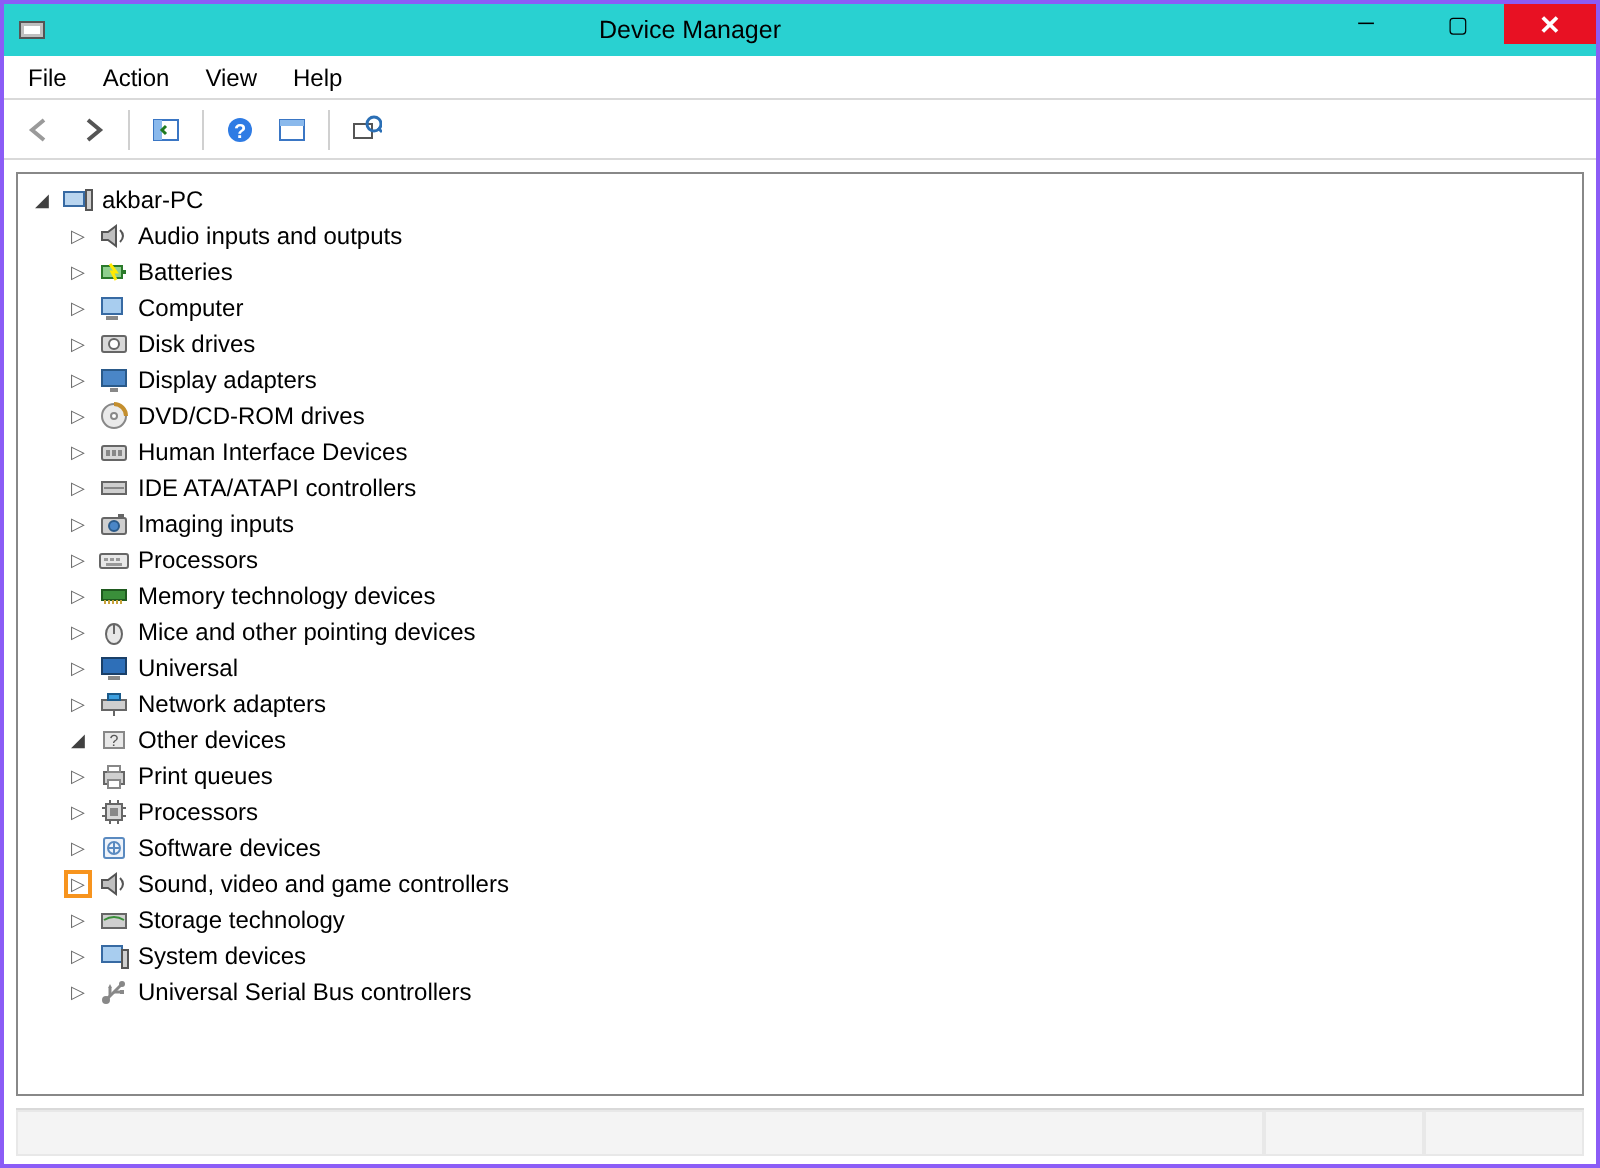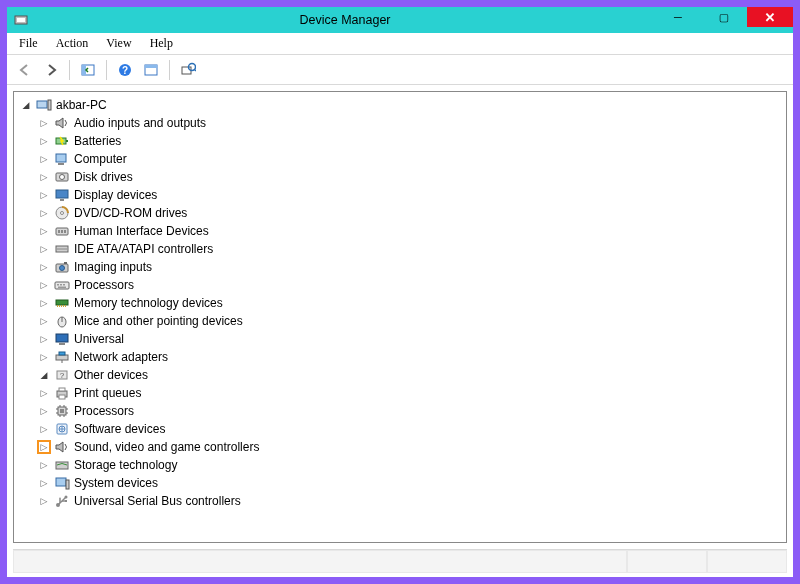--- a/index.html
+++ b/index.html
@@ -8,21 +8,21 @@
     font-family: "Segoe UI", Tahoma, sans-serif;
     font-size: 12px;
     background: #fff;
     width: 800px;
     height: 584px;
     overflow: hidden;
   }
   .window {
     width: 800px;
     height: 584px;
-    border: 7px solid #8b5cf6;
+    border: 2px solid #8b5cf6;
     display: flex;
     flex-direction: column;
     background: #fff;
   }
   
   .titlebar {
     height: 26px;
     background: #29d1d1;
     display: flex;
     align-items: stretch;
@@ -62,21 +62,20 @@
     background:#fff;
     border-bottom:1px solid #d9d9d9;
     display:flex;
     align-items:center;
     padding: 0 4px;
     gap: 2px;
   }
   .menu-item {
     padding: 2px 8px;
     cursor:default;
-    font-family:Liberation Serif, serif;
   }
 
   
   .toolbar {
     height: 30px;
     background:#fff;
     border-bottom:1px solid #d9d9d9;
     display:flex;
     align-items:center;
     padding: 0 6px;
@@ -281,21 +280,21 @@
                 </div>
               </li>
               <li>
                 <div class="node">
                   <span class="toggle">▷</span>
                   <span class="dev-icon">
                     <svg width="16" height="16">
                       <use href="#ic-display"></use>
                     </svg>
                   </span>
-                  <span class="node-label">Display devices</span>
+                  <span class="node-label">Display adapters</span>
                 </div>
               </li>
               <li>
                 <div class="node">
                   <span class="toggle">▷</span>
                   <span class="dev-icon">
                     <svg width="16" height="16">
                       <use href="#ic-cdrom"></use>
                     </svg>
                   </span>

